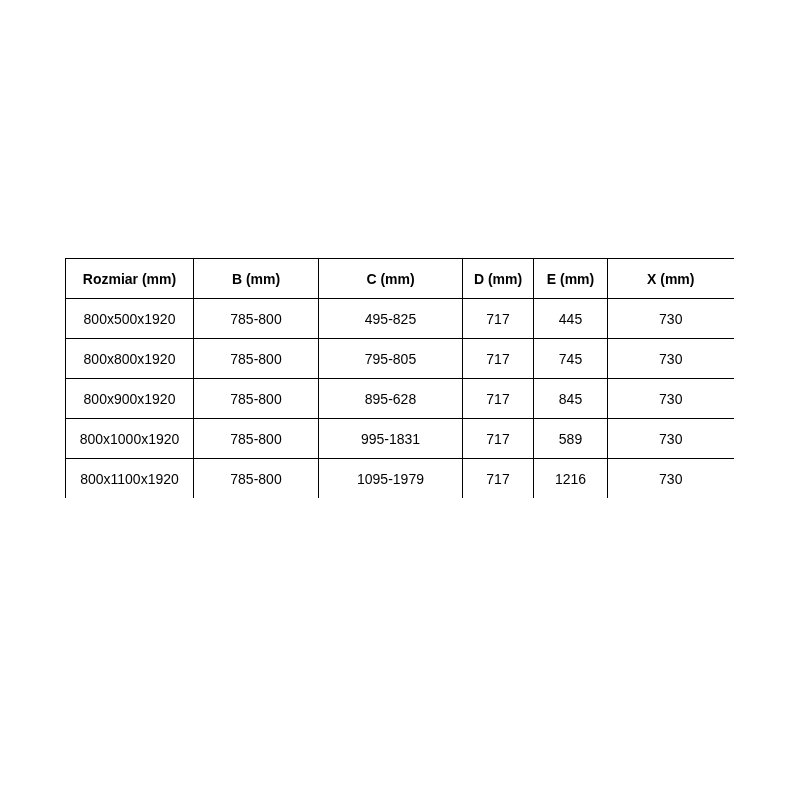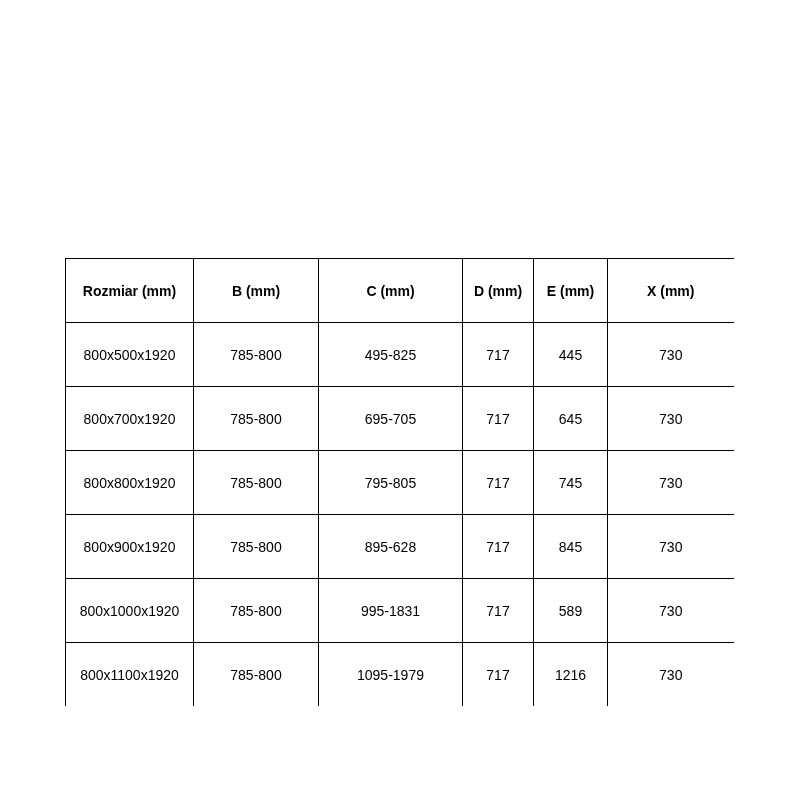--- a/index.html
+++ b/index.html
@@ -24,21 +24,21 @@
     width: 668px;
     background: #ffffff;
   }
   table.spec-table th,
   table.spec-table td {
     border-left: 1px solid #000000;
     border-top: 1px solid #000000;
     border-right: none;
     border-bottom: none;
     height: 31px;
-    padding: 16px 2px;
+    padding: 4px 2px;
     text-align: center;
     vertical-align: middle;
     font-size: 14px;
     color: #000000;
     white-space: nowrap;
     overflow: hidden;
   }
   table.spec-table th {
     font-weight: bold;
   }
@@ -75,28 +75,20 @@
     <tbody>
         <tr>
           <td>800x500x1920</td>
           <td>785-800</td>
           <td>495-825</td>
           <td>717</td>
           <td>445</td>
           <td>730</td>
         </tr>
         <tr>
-          <td>800x700x1920</td>
-          <td>785-800</td>
-          <td>695-705</td>
-          <td>717</td>
-          <td>645</td>
-          <td>730</td>
-        </tr>
-        <tr>
           <td>800x800x1920</td>
           <td>785-800</td>
           <td>795-805</td>
           <td>717</td>
           <td>745</td>
           <td>730</td>
         </tr>
         <tr>
           <td>800x900x1920</td>
           <td>785-800</td>

